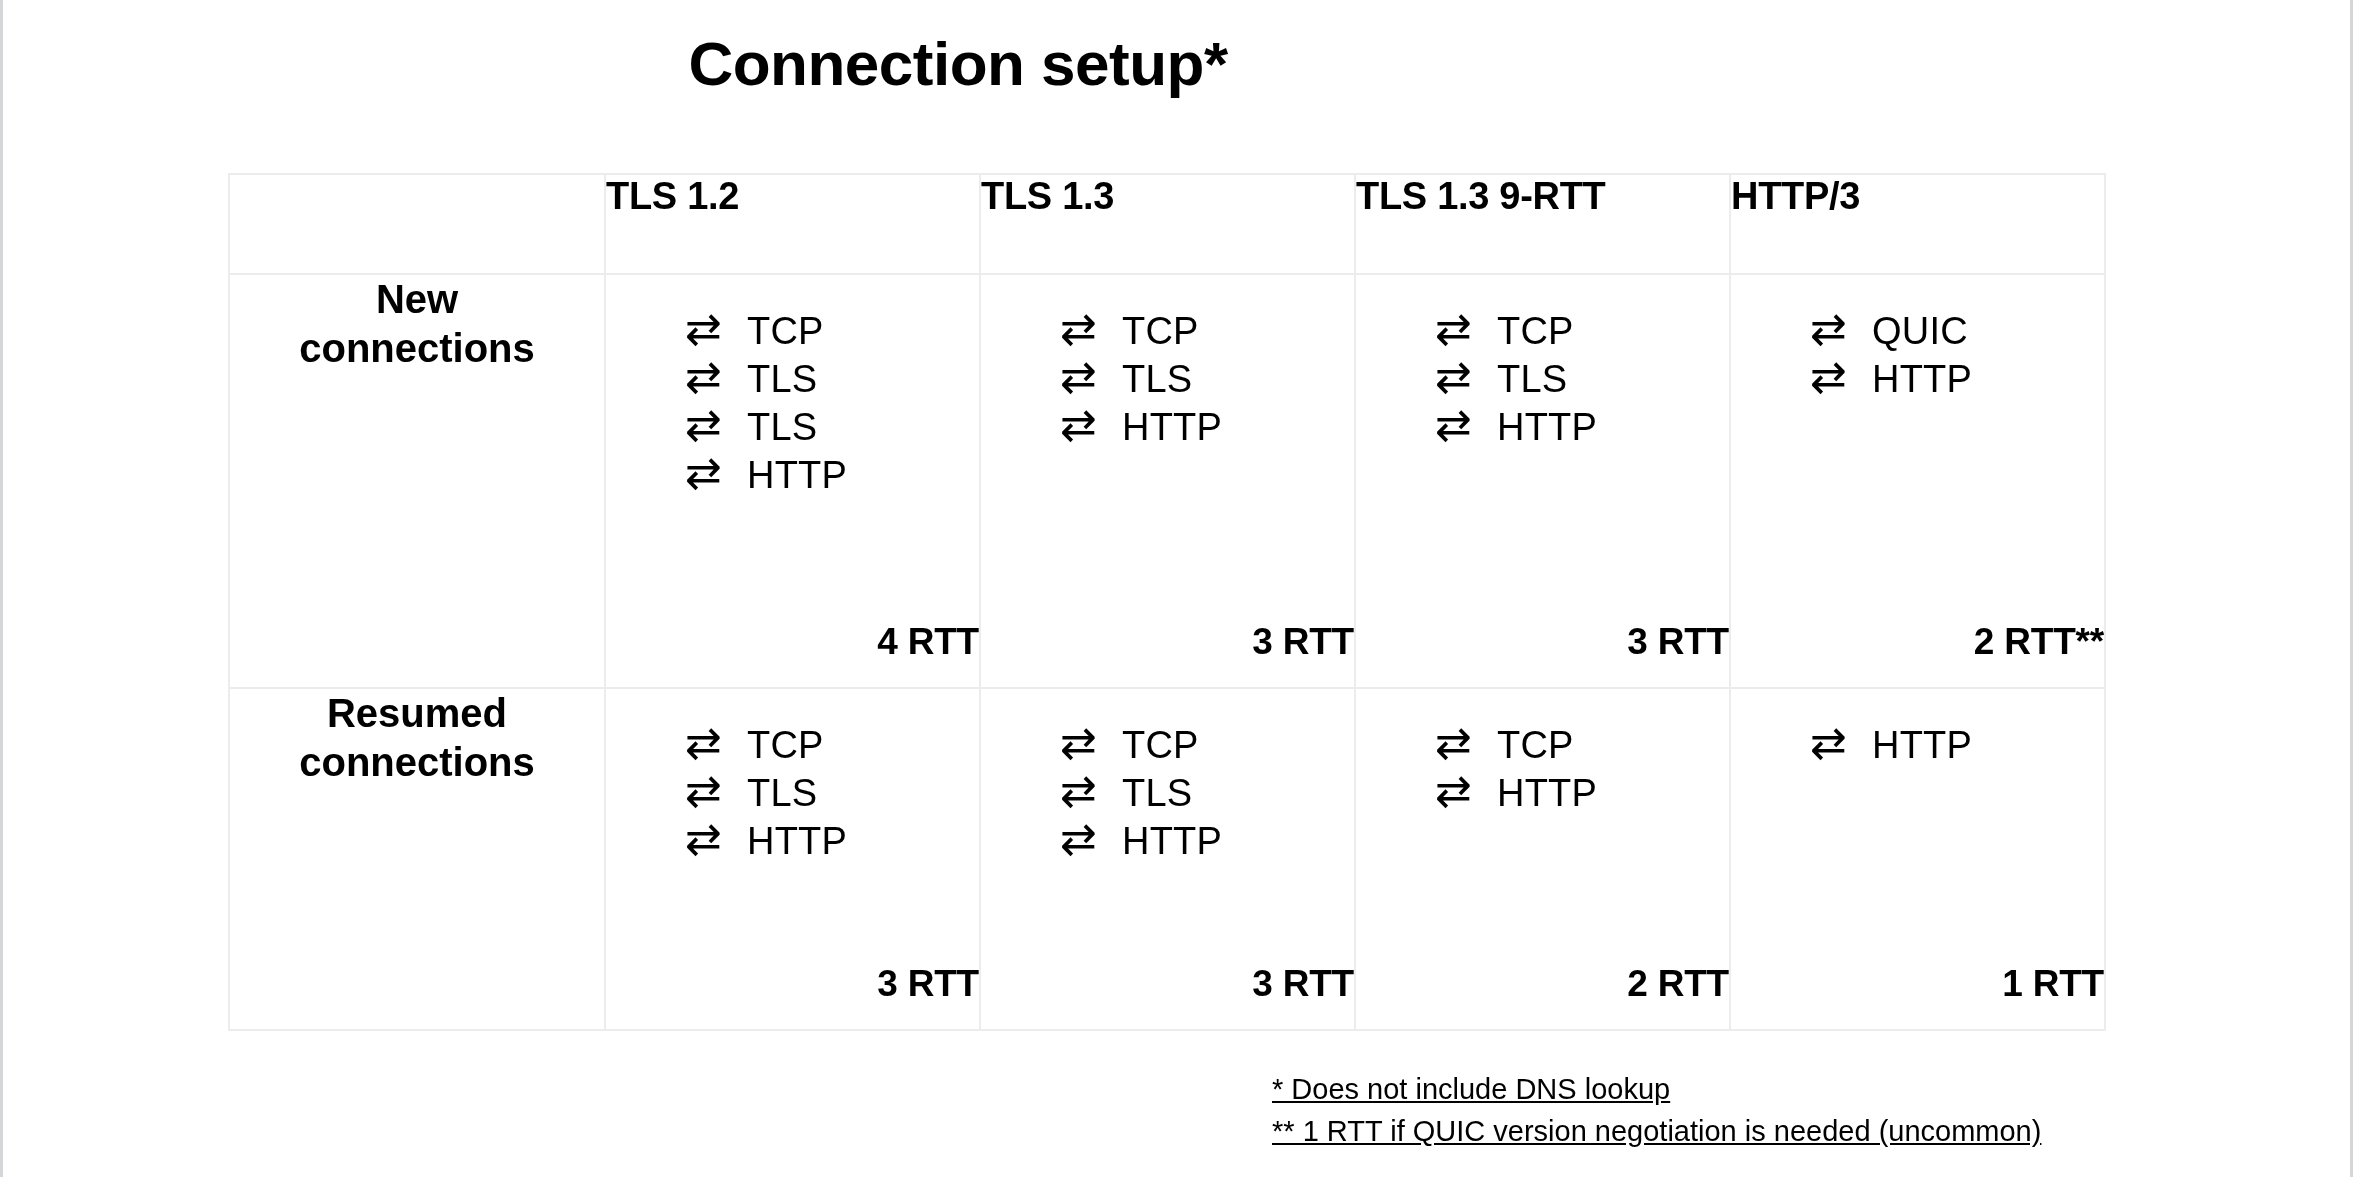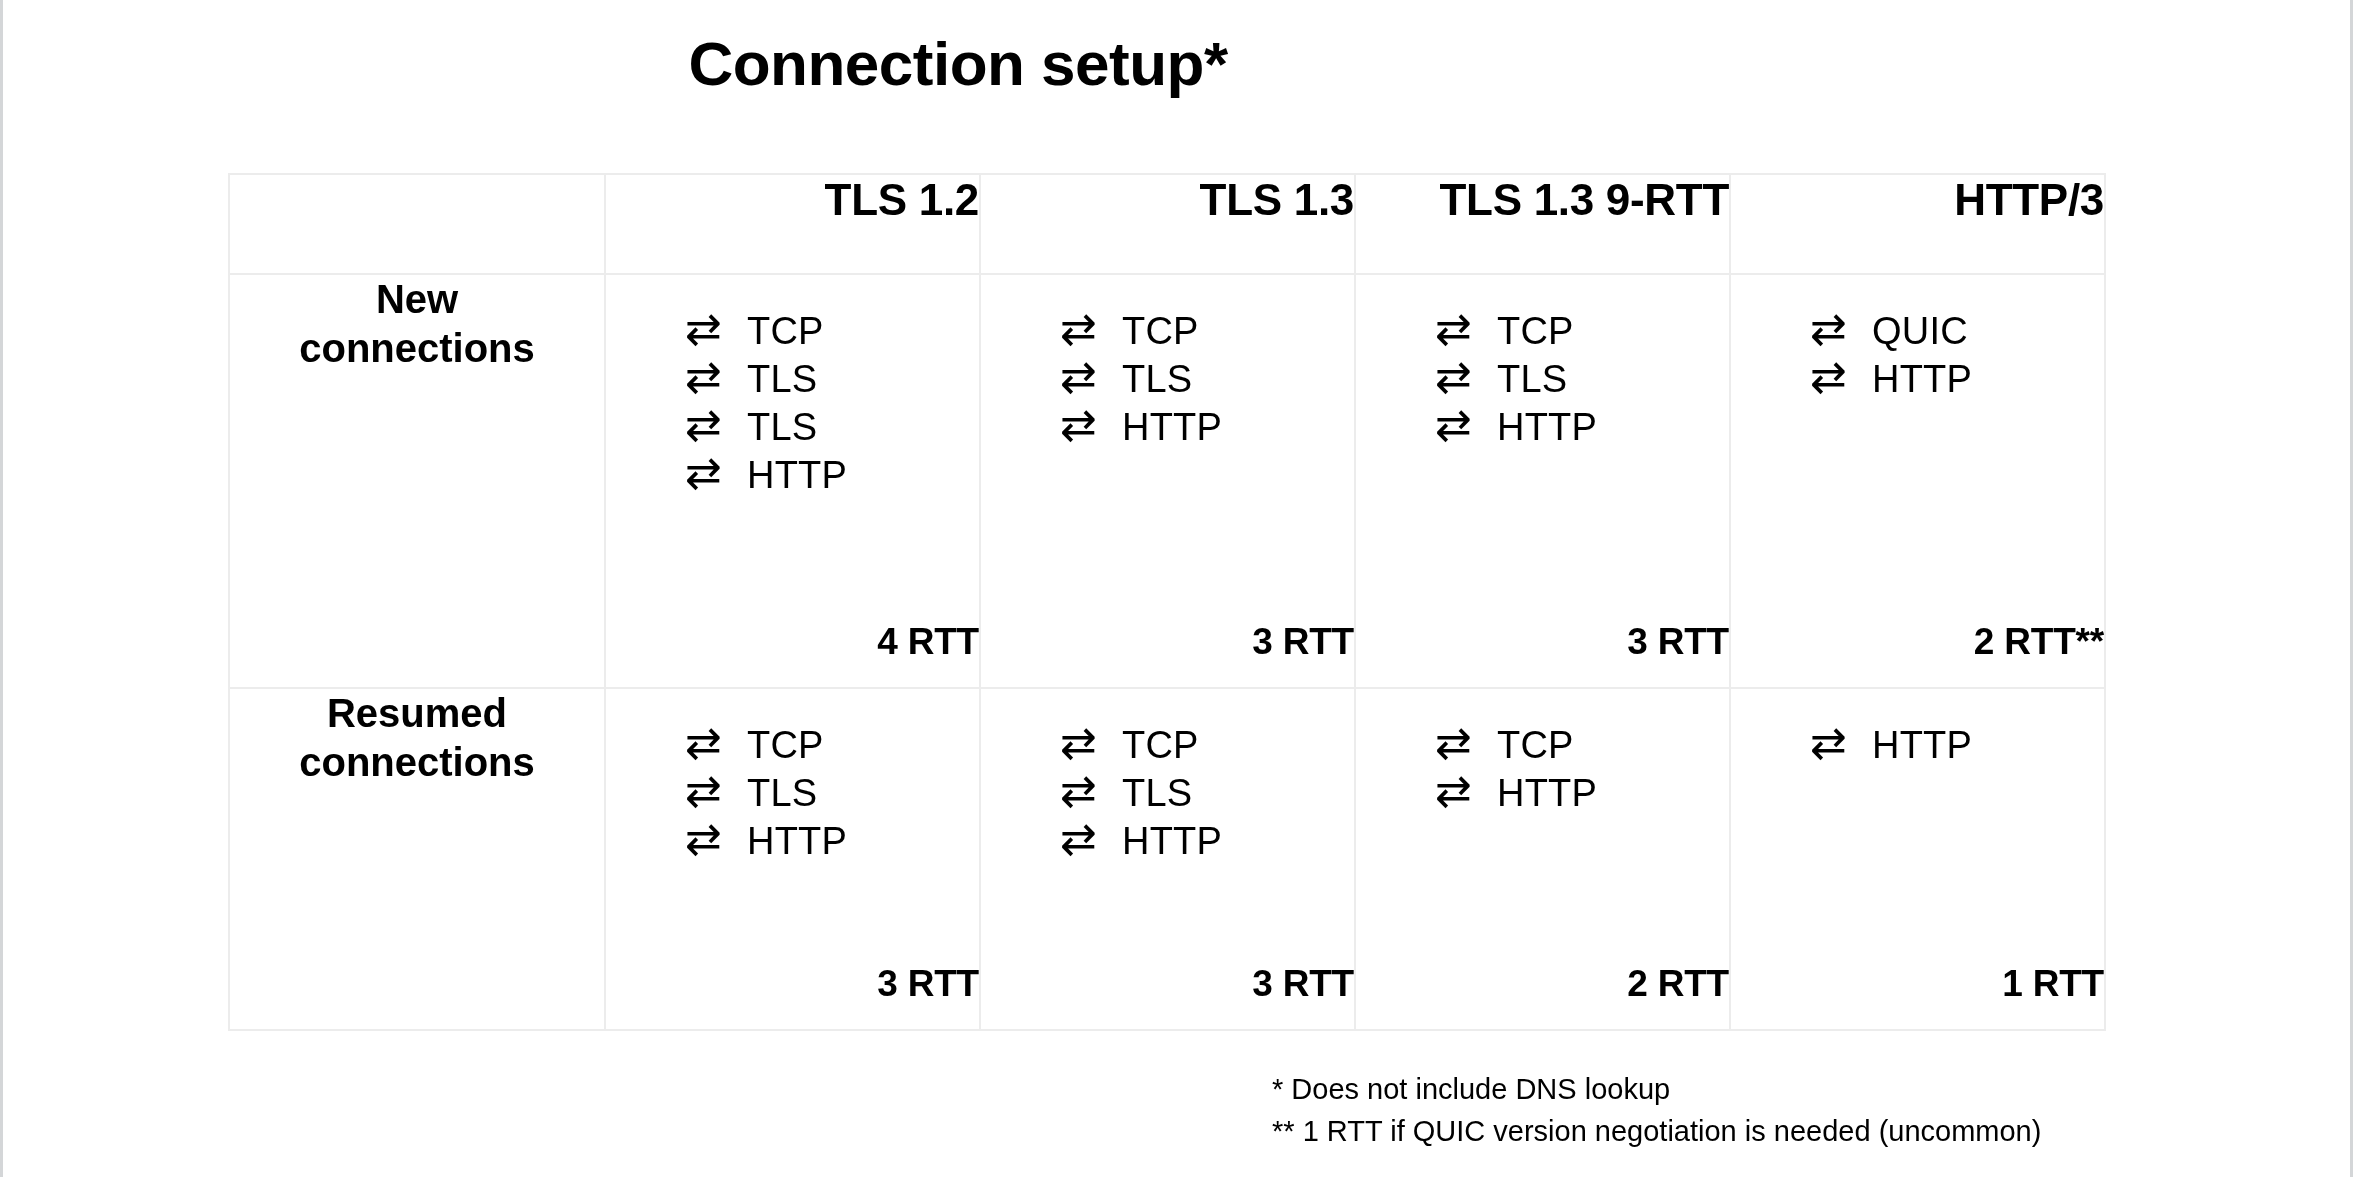--- a/index.html
+++ b/index.html
@@ -62,22 +62,22 @@
   .table th {
     border: 2px solid #ececec;
     padding: 0;
     vertical-align: top;
     background: #ffffff;
   }
 
   
   .hdr-cell {
     height: 98px;
-    text-align: right;
-    font-size: 44px;
+    text-align: left;
+    font-size: 38px;
     font-weight: bold;
     vertical-align: middle;
     letter-spacing: -0.3px;
   }
   .hdr-blank { height: 98px; }
 
   
   .row-label {
     text-align: center;
     vertical-align: middle;
@@ -139,21 +139,21 @@
 
   
   .footnotes {
     position: absolute;
     left: 1272px;
     top: 1068px;
     font-size: 29px;
     line-height: 1.46;
     color: #000000;
   }
-  .footnotes div { white-space: nowrap; }
+  .footnotes div { white-space: nowrap; text-decoration: underline; }
 </style>
 </head>
 <body>
 
 <div class="slide">
 
   <div class="slide-edge-left"></div>
   <div class="slide-edge-right"></div>
 
   <div class="title">Connection setup*</div>

